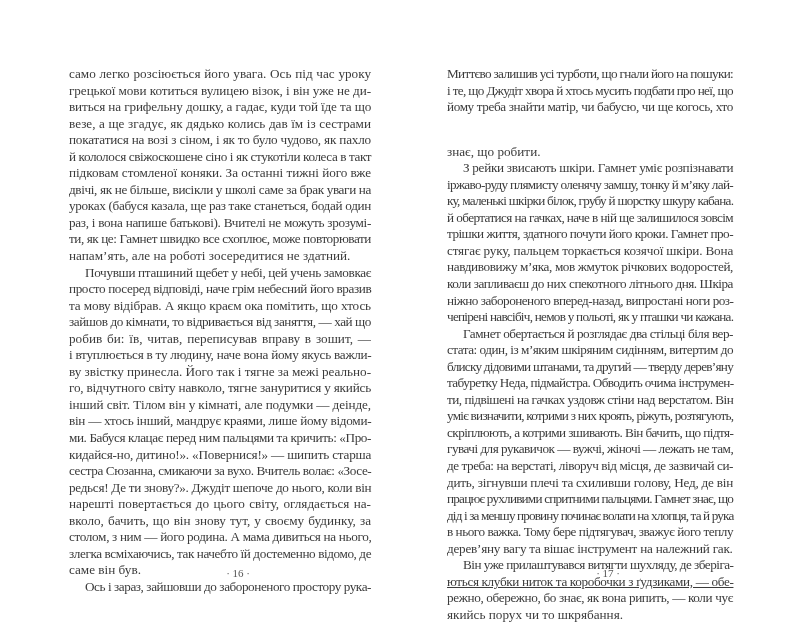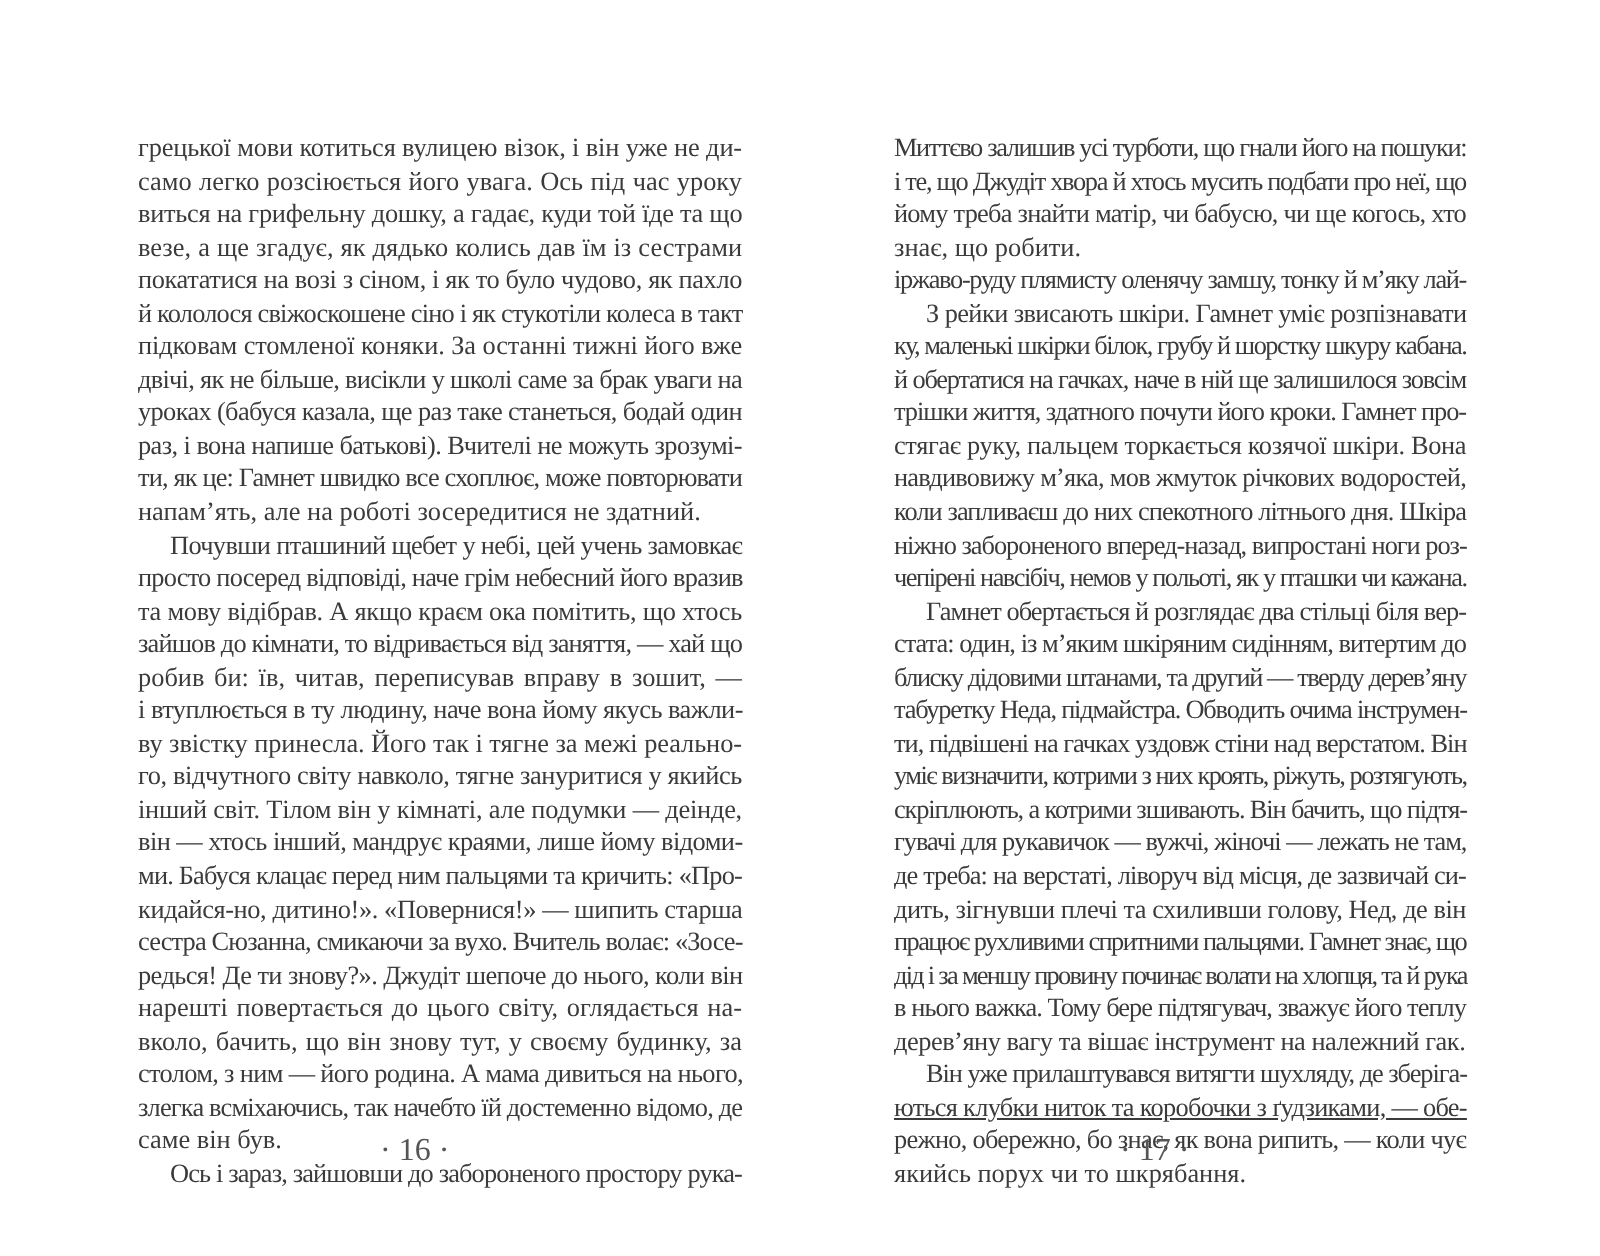--- a/index.html
+++ b/index.html
@@ -13,31 +13,31 @@
   .page.right { left: 447px; width: 286px; }
   .line {
     display: block; white-space: nowrap; text-align: justify; text-align-last: justify;
     height: 16.55px; overflow: visible;
   }
   .line.last { text-align-last: left; }
   .line.indent { text-indent: 16px; }
   .folio {
     position: absolute; top: 567px;
     font-family: "Liberation Serif", "DejaVu Serif", serif;
-    font-size: 16px; color: #555; text-align: left; width: 60px;
+    font-size: 11px; color: #555; text-align: right; width: 60px;
   }
   .folio.left { left: 190px; }
   .folio.right { left: 560px; }
 </style>
 </head>
 <body>
 
 <div class="page left" id="left-page">
+    <span class="line" style="text-align: left; display: block; word-spacing: 0.375px;">само легко розсіюється його увага. Ось під час уроку</span>
     <span class="line" style="text-align: left; display: block; letter-spacing: -0.074px;">грецької мови котиться вулицею візок, і він уже не ди-</span>
-    <span class="line" style="text-align: left; display: block; word-spacing: 0.375px;">само легко розсіюється його увага. Ось під час уроку</span>
     <span class="line" style="text-align: left; display: block; letter-spacing: -0.13px;">виться на грифельну дошку, а гадає, куди той їде та що</span>
     <span class="line" style="text-align: left; display: block; word-spacing: 0.2px;">везе, а ще згадує, як дядько колись дав їм із сестрами</span>
     <span class="line" style="text-align: left; display: block; letter-spacing: -0.193px;">покататися на возі з сіном, і як то було чудово, як пахло</span>
     <span class="line" style="text-align: left; display: block; letter-spacing: -0.404px;">й кололося свіжоскошене сіно і як стукотіли колеса в такт</span>
     <span class="line" style="text-align: left; display: block; letter-spacing: -0.058px;">підковам стомленої коняки. За останні тижні його вже</span>
     <span class="line" style="text-align: left; display: block; letter-spacing: -0.362px;">двічі, як не більше, висікли у школі саме за брак уваги на</span>
     <span class="line" style="text-align: left; display: block; letter-spacing: -0.321px;">уроках (бабуся казала, ще раз таке станеться, бодай один</span>
     <span class="line" style="text-align: left; display: block; letter-spacing: -0.304px;">раз, і вона напише батькові). Вчителі не можуть зрозумі-</span>
     <span class="line" style="text-align: left; display: block; letter-spacing: -0.426px;">ти, як це: Гамнет швидко все схоплює, може повторювати</span>
     <span class="line last" style="text-align: left; display: block;">напам’ять, але на роботі зосередитися не здатний.</span>
@@ -62,23 +62,23 @@
     <span class="line last" style="text-align: right; display: block;">саме він був.</span>
     <span class="line indent" style="text-align: left; display: block; letter-spacing: -0.442px;">Ось і зараз, зайшовши до забороненого простору рука-</span>
     <span class="line" style="text-align: left; display: block; letter-spacing: -0.65px; margin-top: 48px;">вичної майстерні, Гамнет геть забув, що він біг по допомогу.</span>
   </div>
 <div class="folio left">· 16 ·</div>
 
 <div class="page right" id="right-page">
     <span class="line" style="text-align: left; display: block; letter-spacing: -0.679px;">Миттєво залишив усі турботи, що гнали його на пошуки:</span>
     <span class="line" style="text-align: left; display: block; letter-spacing: -0.661px;">і те, що Джудіт хвора й хтось мусить подбати про неї, що</span>
     <span class="line" style="text-align: left; display: block; letter-spacing: -0.377px;">йому треба знайти матір, чи бабусю, чи ще когось, хто</span>
-    <span class="line last" style="text-align: left; display: block;">знає, що робити.</span>
+    <span class="line last" style="text-align: left; display: block; margin-top: 28px;">знає, що робити.</span>
+    <span class="line indent" style="text-align: left; display: block; letter-spacing: -0.292px;">З рейки звисають шкіри. Гамнет уміє розпізнавати</span>
     <span class="line" style="text-align: left; display: block; letter-spacing: -0.667px;">іржаво-руду плямисту оленячу замшу, тонку й м’яку лай-</span>
-    <span class="line indent" style="text-align: left; display: block; letter-spacing: -0.292px;">З рейки звисають шкіри. Гамнет уміє розпізнавати</span>
     <span class="line" style="text-align: left; display: block; letter-spacing: -0.732px;">ку, маленькі шкірки білок, грубу й шорстку шкуру кабана.</span>
     <span class="line" style="text-align: left; display: block; letter-spacing: -0.6px;">й обертатися на гачках, наче в ній ще залишилося зовсім</span>
     <span class="line" style="text-align: left; display: block; letter-spacing: -0.528px;">трішки життя, здатного почути його кроки. Гамнет про-</span>
     <span class="line" style="text-align: left; display: block; letter-spacing: -0.176px;">стягає руку, пальцем торкається козячої шкіри. Вона</span>
     <span class="line" style="text-align: left; display: block; letter-spacing: -0.38px;">навдивовижу м’яка, мов жмуток річкових водоростей,</span>
     <span class="line" style="text-align: left; display: block; letter-spacing: -0.481px;">коли запливаєш до них спекотного літнього дня. Шкіра</span>
     <span class="line" style="text-align: left; display: block; letter-spacing: -0.509px;">ніжно забороненого вперед-назад, випростані ноги роз-</span>
     <span class="line" style="text-align: left; display: block; letter-spacing: -0.741px;">чепірені навсібіч, немов у польоті, як у пташки чи кажана.</span>
     <span class="line indent" style="text-align: left; display: block; letter-spacing: -0.462px;">Гамнет обертається й розглядає два стільці біля вер-</span>
     <span class="line" style="text-align: right; display: block; letter-spacing: -0.491px;">стата: один, із м’яким шкіряним сидінням, витертим до</span>

